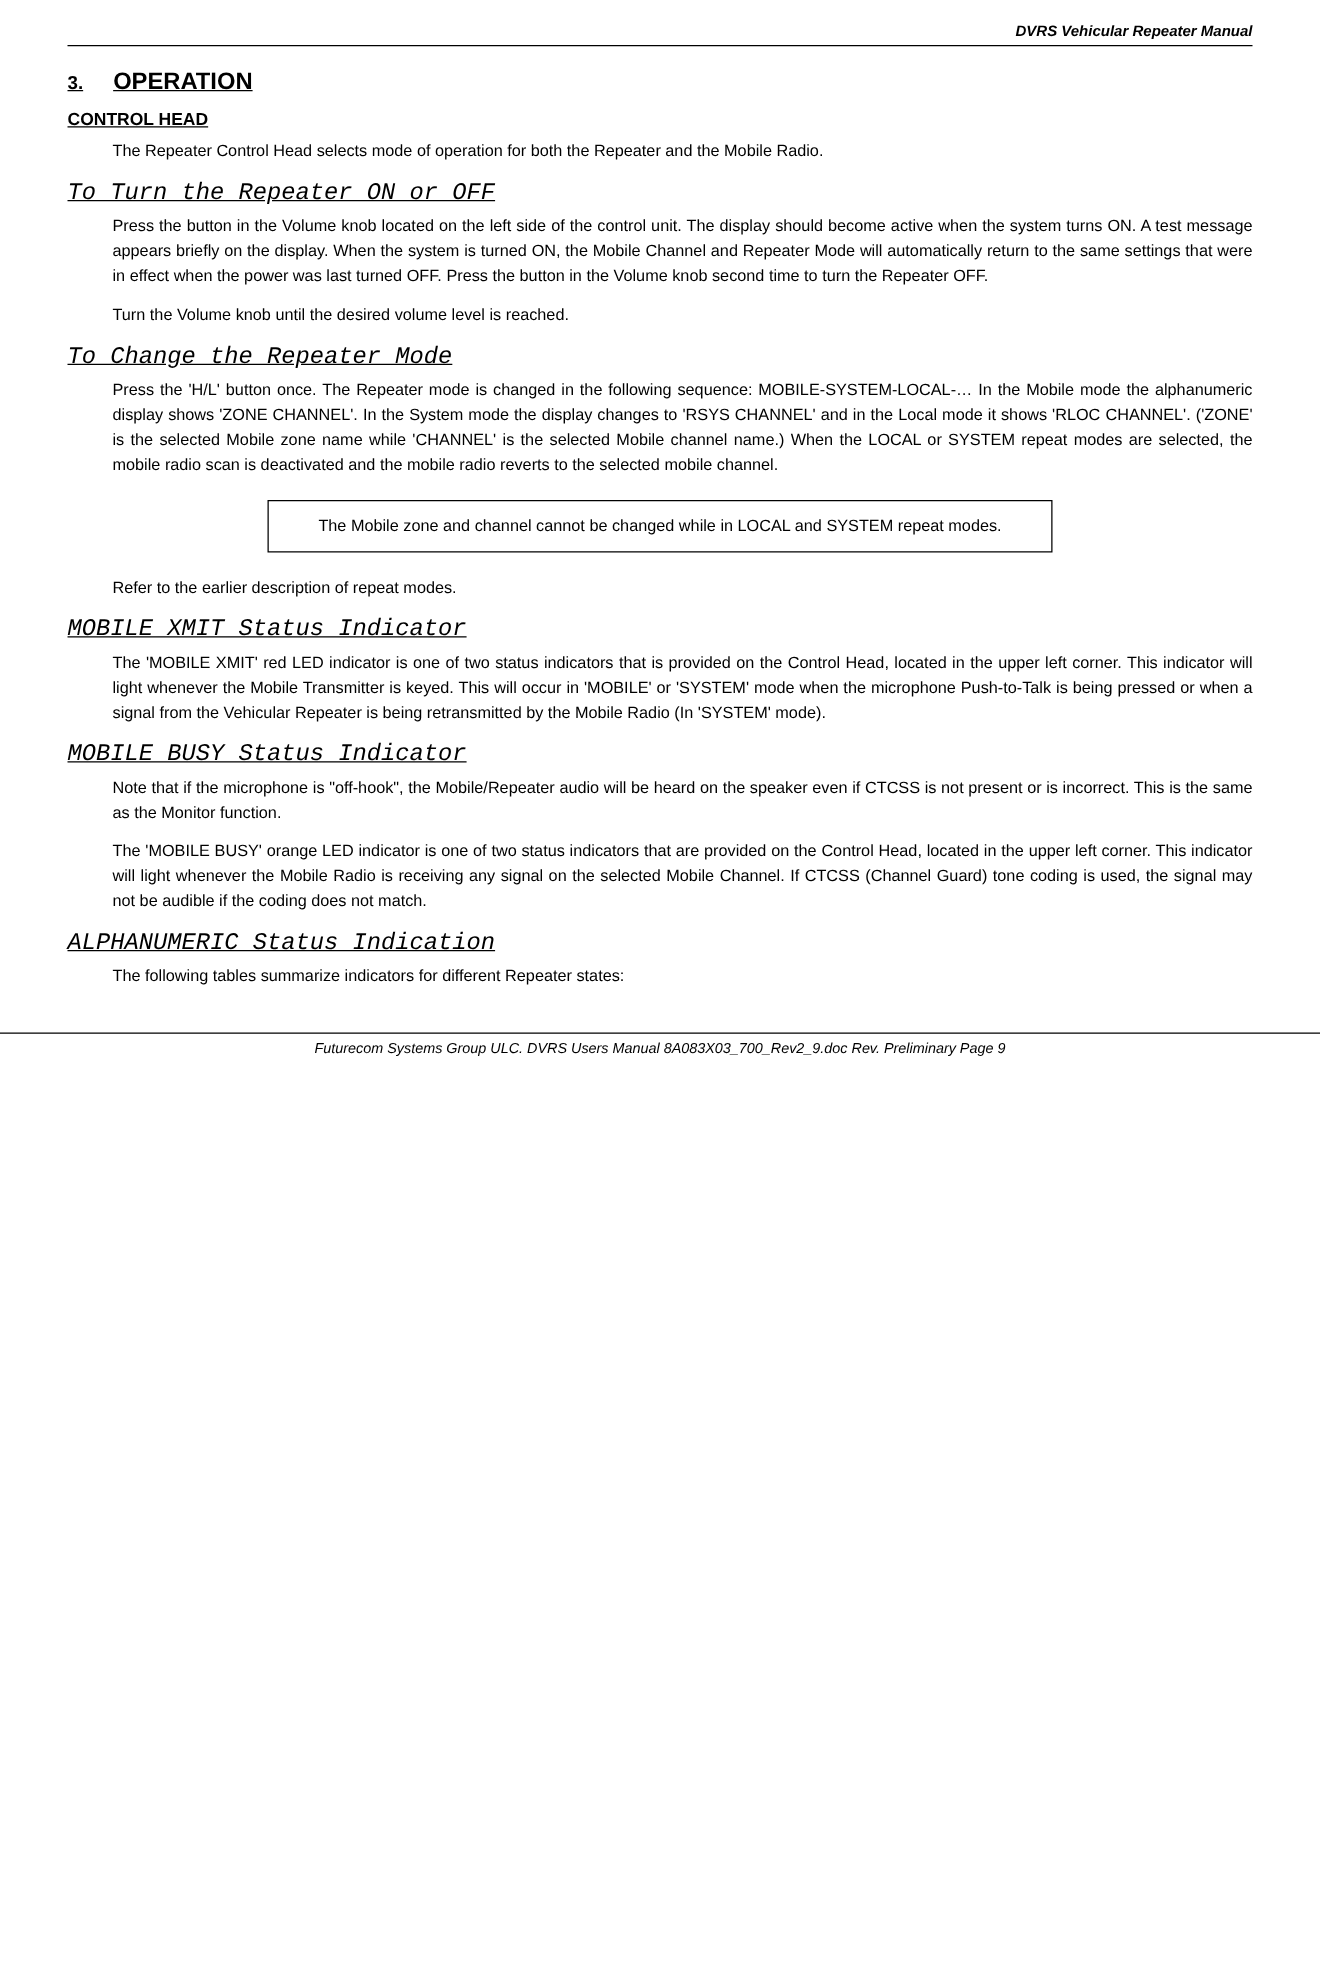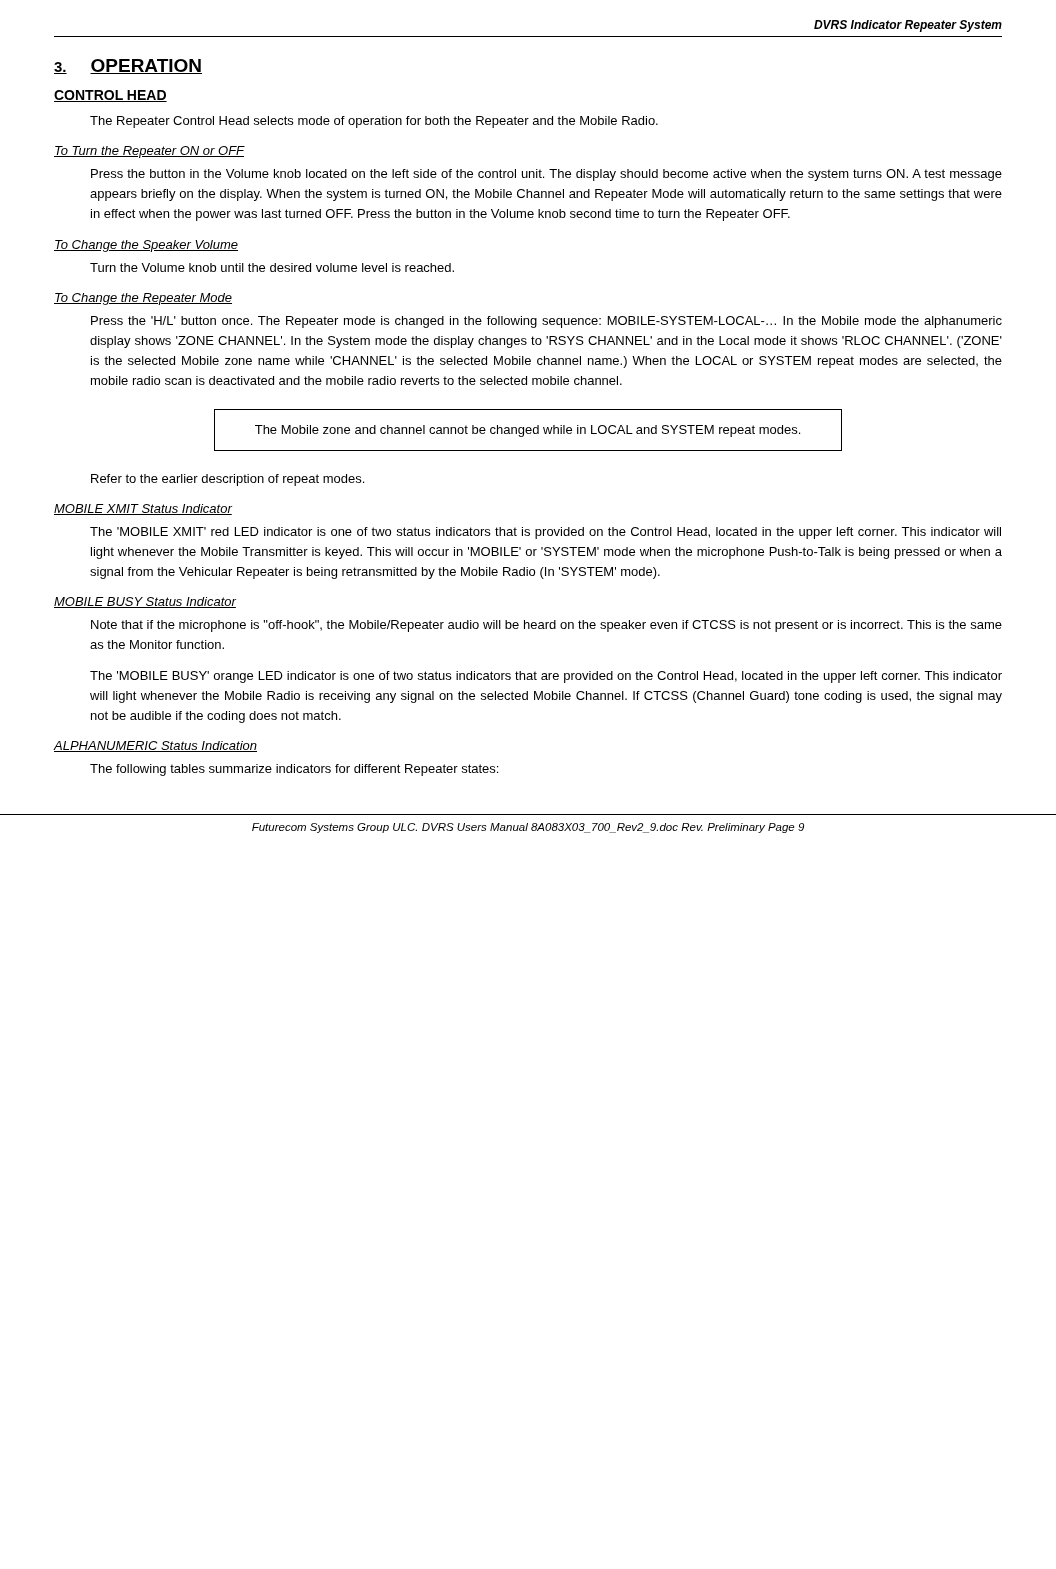--- a/index.html
+++ b/index.html
@@ -33,24 +33,25 @@
       font-weight: bold;
       text-decoration: underline;
       color: #000;
       margin-bottom: 8px;
       margin-top: 10px;
     }
     .link-heading {
       color: #000;
       text-decoration: underline;
       font-style: italic;
-      font-size: 13px;
+      font-size: 19px;
       margin-bottom: 6px;
       margin-top: 12px;
       display: block;
+      font-family: Liberation Mono, monospace;
     }
     .indented-para {
       text-align: justify;
       line-height: 1.55;
       margin-bottom: 10px;
       margin-left: 36px;
     }
     .note-section {
       margin: 18px auto 18px auto;
       text-align: center;
@@ -87,39 +88,38 @@
       margin-bottom: 10px;
     }
     .underline { text-decoration: underline; }
     .bold { font-weight: bold; }
   </style>
 </head>
 <body>
 
 <div class="page-wrapper">
 
-  <div class="header-line">DVRS Indicator Repeater System</div>
+  <div class="header-line">DVRS Vehicular Repeater Manual</div>
 
   <div class="section-row">
     <span class="section-number bold underline" style="font-size:15px;">3.</span>
     <span class="bold underline" style="font-size:19px;">OPERATION</span>
   </div>
 
   <div>
     <div class="subsection-heading">CONTROL HEAD</div>
     <p class="indented-para">The Repeater Control Head selects mode of operation for both the Repeater and the Mobile Radio.</p>
   </div>
 
   <div>
     <span class="link-heading">To Turn the Repeater ON or OFF</span>
     <p class="indented-para">Press the button in the Volume knob located on the left side of the control unit. The display should become active when the system turns ON. A test message appears briefly on the display. When the system is turned ON, the Mobile Channel and Repeater Mode will automatically return to the same settings that were in effect when the power was last turned OFF. Press the button in the Volume knob second time to turn the Repeater OFF.</p>
   </div>
 
   <div>
-    <span class="link-heading">To Change the Speaker Volume</span>
     <p class="indented-para">Turn the Volume knob until the desired volume level is reached.</p>
   </div>
 
   <div>
     <span class="link-heading">To Change the Repeater Mode</span>
     <p class="indented-para">Press the 'H/L' button once. The Repeater mode is changed in the following sequence: MOBILE-SYSTEM-LOCAL-… In the Mobile mode the alphanumeric display shows 'ZONE CHANNEL'. In the System mode the display changes to 'RSYS CHANNEL' and in the Local mode it shows 'RLOC CHANNEL'. ('ZONE' is the selected Mobile zone name while 'CHANNEL' is the selected Mobile channel name.) When the LOCAL or SYSTEM repeat modes are selected, the mobile radio scan is deactivated and the mobile radio reverts to the selected mobile channel.</p>
   </div>
 
   <div class="note-section">
     <div class="note-box">The Mobile zone and channel cannot be changed while in LOCAL and SYSTEM repeat modes.</div>

